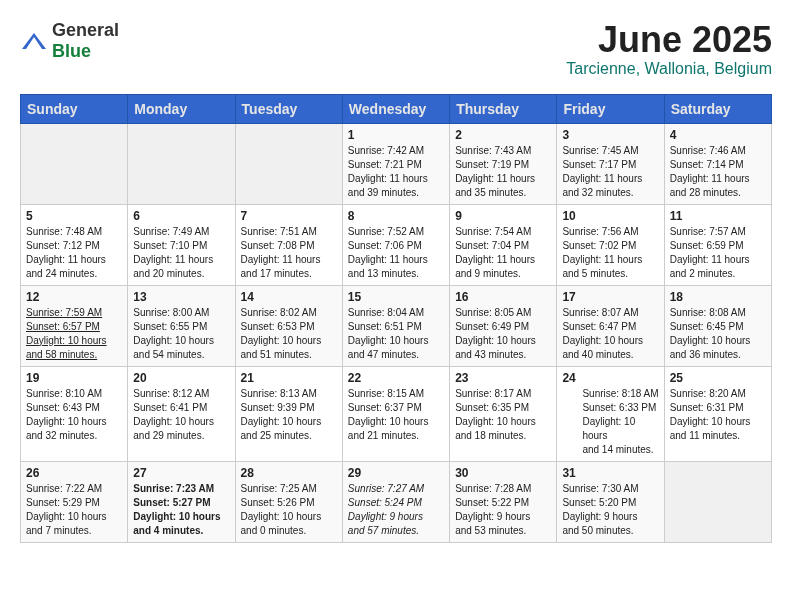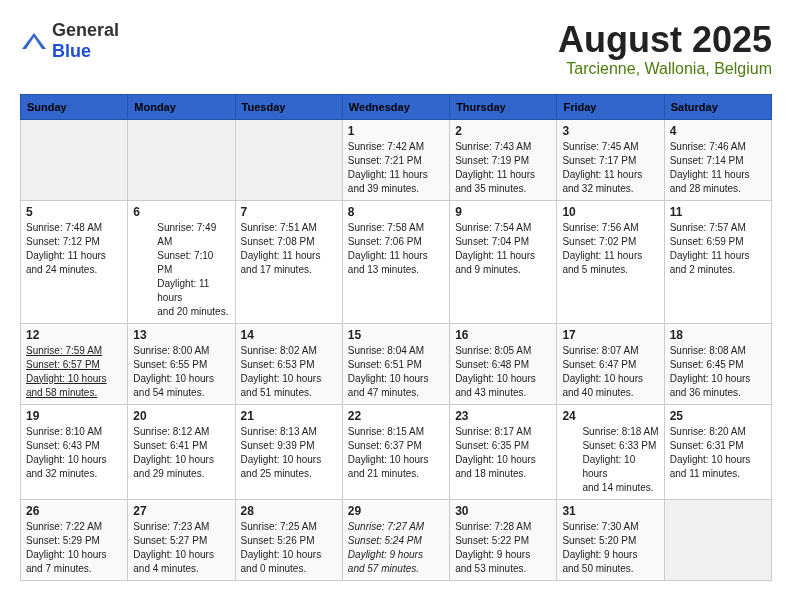--- a/index.html
+++ b/index.html
@@ -29,31 +29,31 @@
       text-align: right;
     }
     .month-title {
       font-size: 36px;
       font-weight: bold;
       color: #222;
       line-height: 1.1;
     }
     .location-title {
       font-size: 16px;
-      color: #4d7c0f;
+      color: #0f766e;
     }
     .calendar {
       width: 100%;
       border-collapse: collapse;
       border: 1px solid #ccc;
     }
     .calendar th {
       background-color: #3366cc;
-      color: #000000;
-      font-size: 11px;
+      color: #e5e5e5;
+      font-size: 14px;
       font-weight: bold;
       text-align: left;
       padding: 6px 6px;
       border: 1px solid #2255aa;
     }
     .calendar td {
       width: calc(100% / 7);
       vertical-align: top;
       padding: 4px 5px;
       border: 1px solid #ccc;
@@ -88,25 +88,25 @@
 <body>
 
 <div class="header">
   <div class="logo">
     <svg class="logo-icon" viewBox="0 0 28 20" xmlns="http://www.w3.org/2000/svg">
       <polygon points="14,2 26,18 2,18" fill="#3366cc"></polygon>
       <polygon points="14,6 22,18 6,18" fill="#fff"></polygon>
     </svg>
     <div>
       <span style="font-size:18px;font-weight:bold;color:#333;">General</span><br>
-      <span style="font-size:18px;font-weight:bold;color:#1d4ed8;">Blue</span>
+      <span style="font-size:18px;font-weight:bold;color:#15803d;">Blue</span>
     </div>
   </div>
   <div class="title-block">
-    <div class="month-title">August 2025</div>
+    <div class="month-title">June 2025</div>
     <div class="location-title">Tarcienne, Wallonia, Belgium</div>
   </div>
 </div>
 
 <table class="calendar">
   <thead>
     <tr>
     <th>Sunday</th>
         <th>Monday</th>
         <th>Tuesday</th>
@@ -153,35 +153,35 @@
       <tr>
         <td>
           <span class="day-number">5</span>
           <div class="day-info" style="white-space: pre-line;">Sunrise: 7:48 AM
 Sunset: 7:12 PM
 Daylight: 11 hours
 and 24 minutes.</div>
         </td>
         <td>
           <span class="day-number">6</span>
-          <div class="day-info" style="white-space: pre-line; margin-left: 24px;">Sunrise: 7:49 AM
+          <div class="day-info" style="white-space: pre-line;">Sunrise: 7:49 AM
 Sunset: 7:10 PM
 Daylight: 11 hours
 and 20 minutes.</div>
         </td>
         <td>
           <span class="day-number">7</span>
           <div class="day-info" style="white-space: pre-line;">Sunrise: 7:51 AM
 Sunset: 7:08 PM
 Daylight: 11 hours
 and 17 minutes.</div>
         </td>
         <td>
           <span class="day-number">8</span>
-          <div class="day-info" style="white-space: pre-line;">Sunrise: 7:58 AM
+          <div class="day-info" style="white-space: pre-line;">Sunrise: 7:52 AM
 Sunset: 7:06 PM
 Daylight: 11 hours
 and 13 minutes.</div>
         </td>
         <td>
           <span class="day-number">9</span>
           <div class="day-info" style="white-space: pre-line;">Sunrise: 7:54 AM
 Sunset: 7:04 PM
 Daylight: 11 hours
 and 9 minutes.</div>
@@ -226,21 +226,21 @@
         <td>
           <span class="day-number">15</span>
           <div class="day-info" style="white-space: pre-line;">Sunrise: 8:04 AM
 Sunset: 6:51 PM
 Daylight: 10 hours
 and 47 minutes.</div>
         </td>
         <td>
           <span class="day-number">16</span>
           <div class="day-info" style="white-space: pre-line;">Sunrise: 8:05 AM
-Sunset: 6:48 PM
+Sunset: 6:49 PM
 Daylight: 10 hours
 and 43 minutes.</div>
         </td>
         <td>
           <span class="day-number">17</span>
           <div class="day-info" style="white-space: pre-line;">Sunrise: 8:07 AM
 Sunset: 6:47 PM
 Daylight: 10 hours
 and 40 minutes.</div>
         </td>
@@ -306,21 +306,21 @@
       <tr>
         <td>
           <span class="day-number">26</span>
           <div class="day-info" style="white-space: pre-line;">Sunrise: 7:22 AM
 Sunset: 5:29 PM
 Daylight: 10 hours
 and 7 minutes.</div>
         </td>
         <td>
           <span class="day-number">27</span>
-          <div class="day-info" style="white-space: pre-line;">Sunrise: 7:23 AM
+          <div class="day-info" style="white-space: pre-line; font-weight: bold;">Sunrise: 7:23 AM
 Sunset: 5:27 PM
 Daylight: 10 hours
 and 4 minutes.</div>
         </td>
         <td>
           <span class="day-number">28</span>
           <div class="day-info" style="white-space: pre-line;">Sunrise: 7:25 AM
 Sunset: 5:26 PM
 Daylight: 10 hours
 and 0 minutes.</div>

